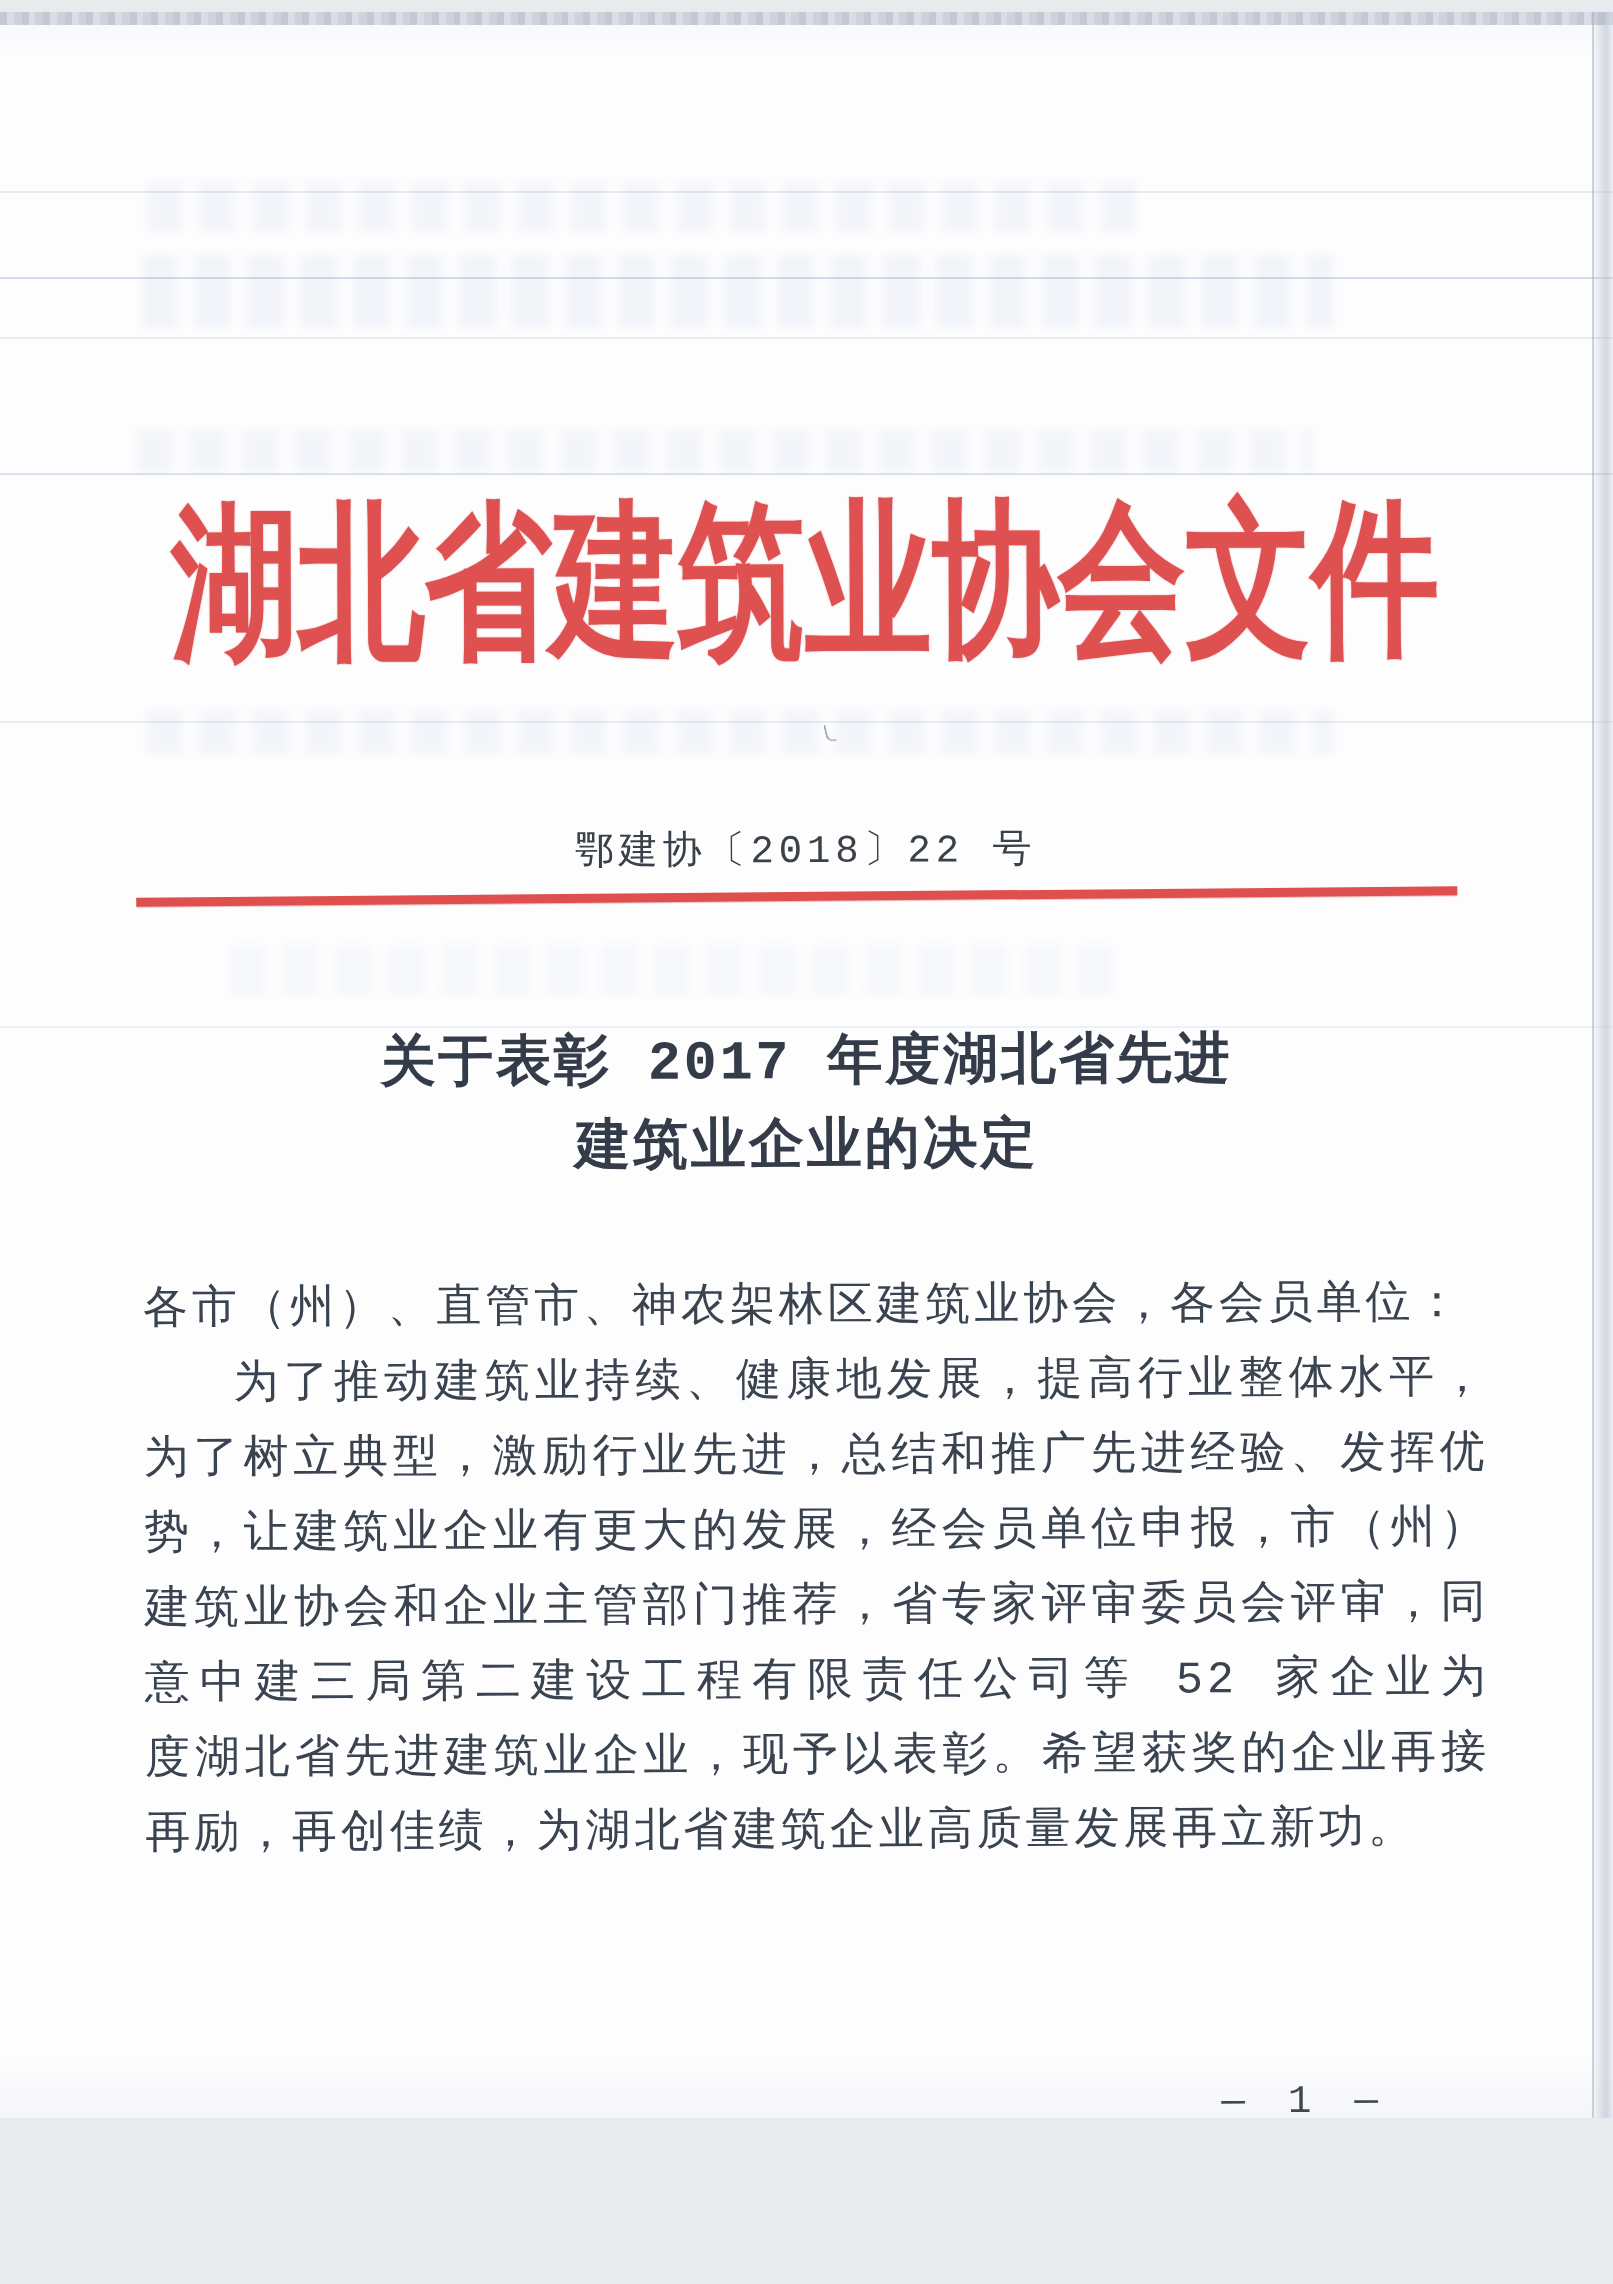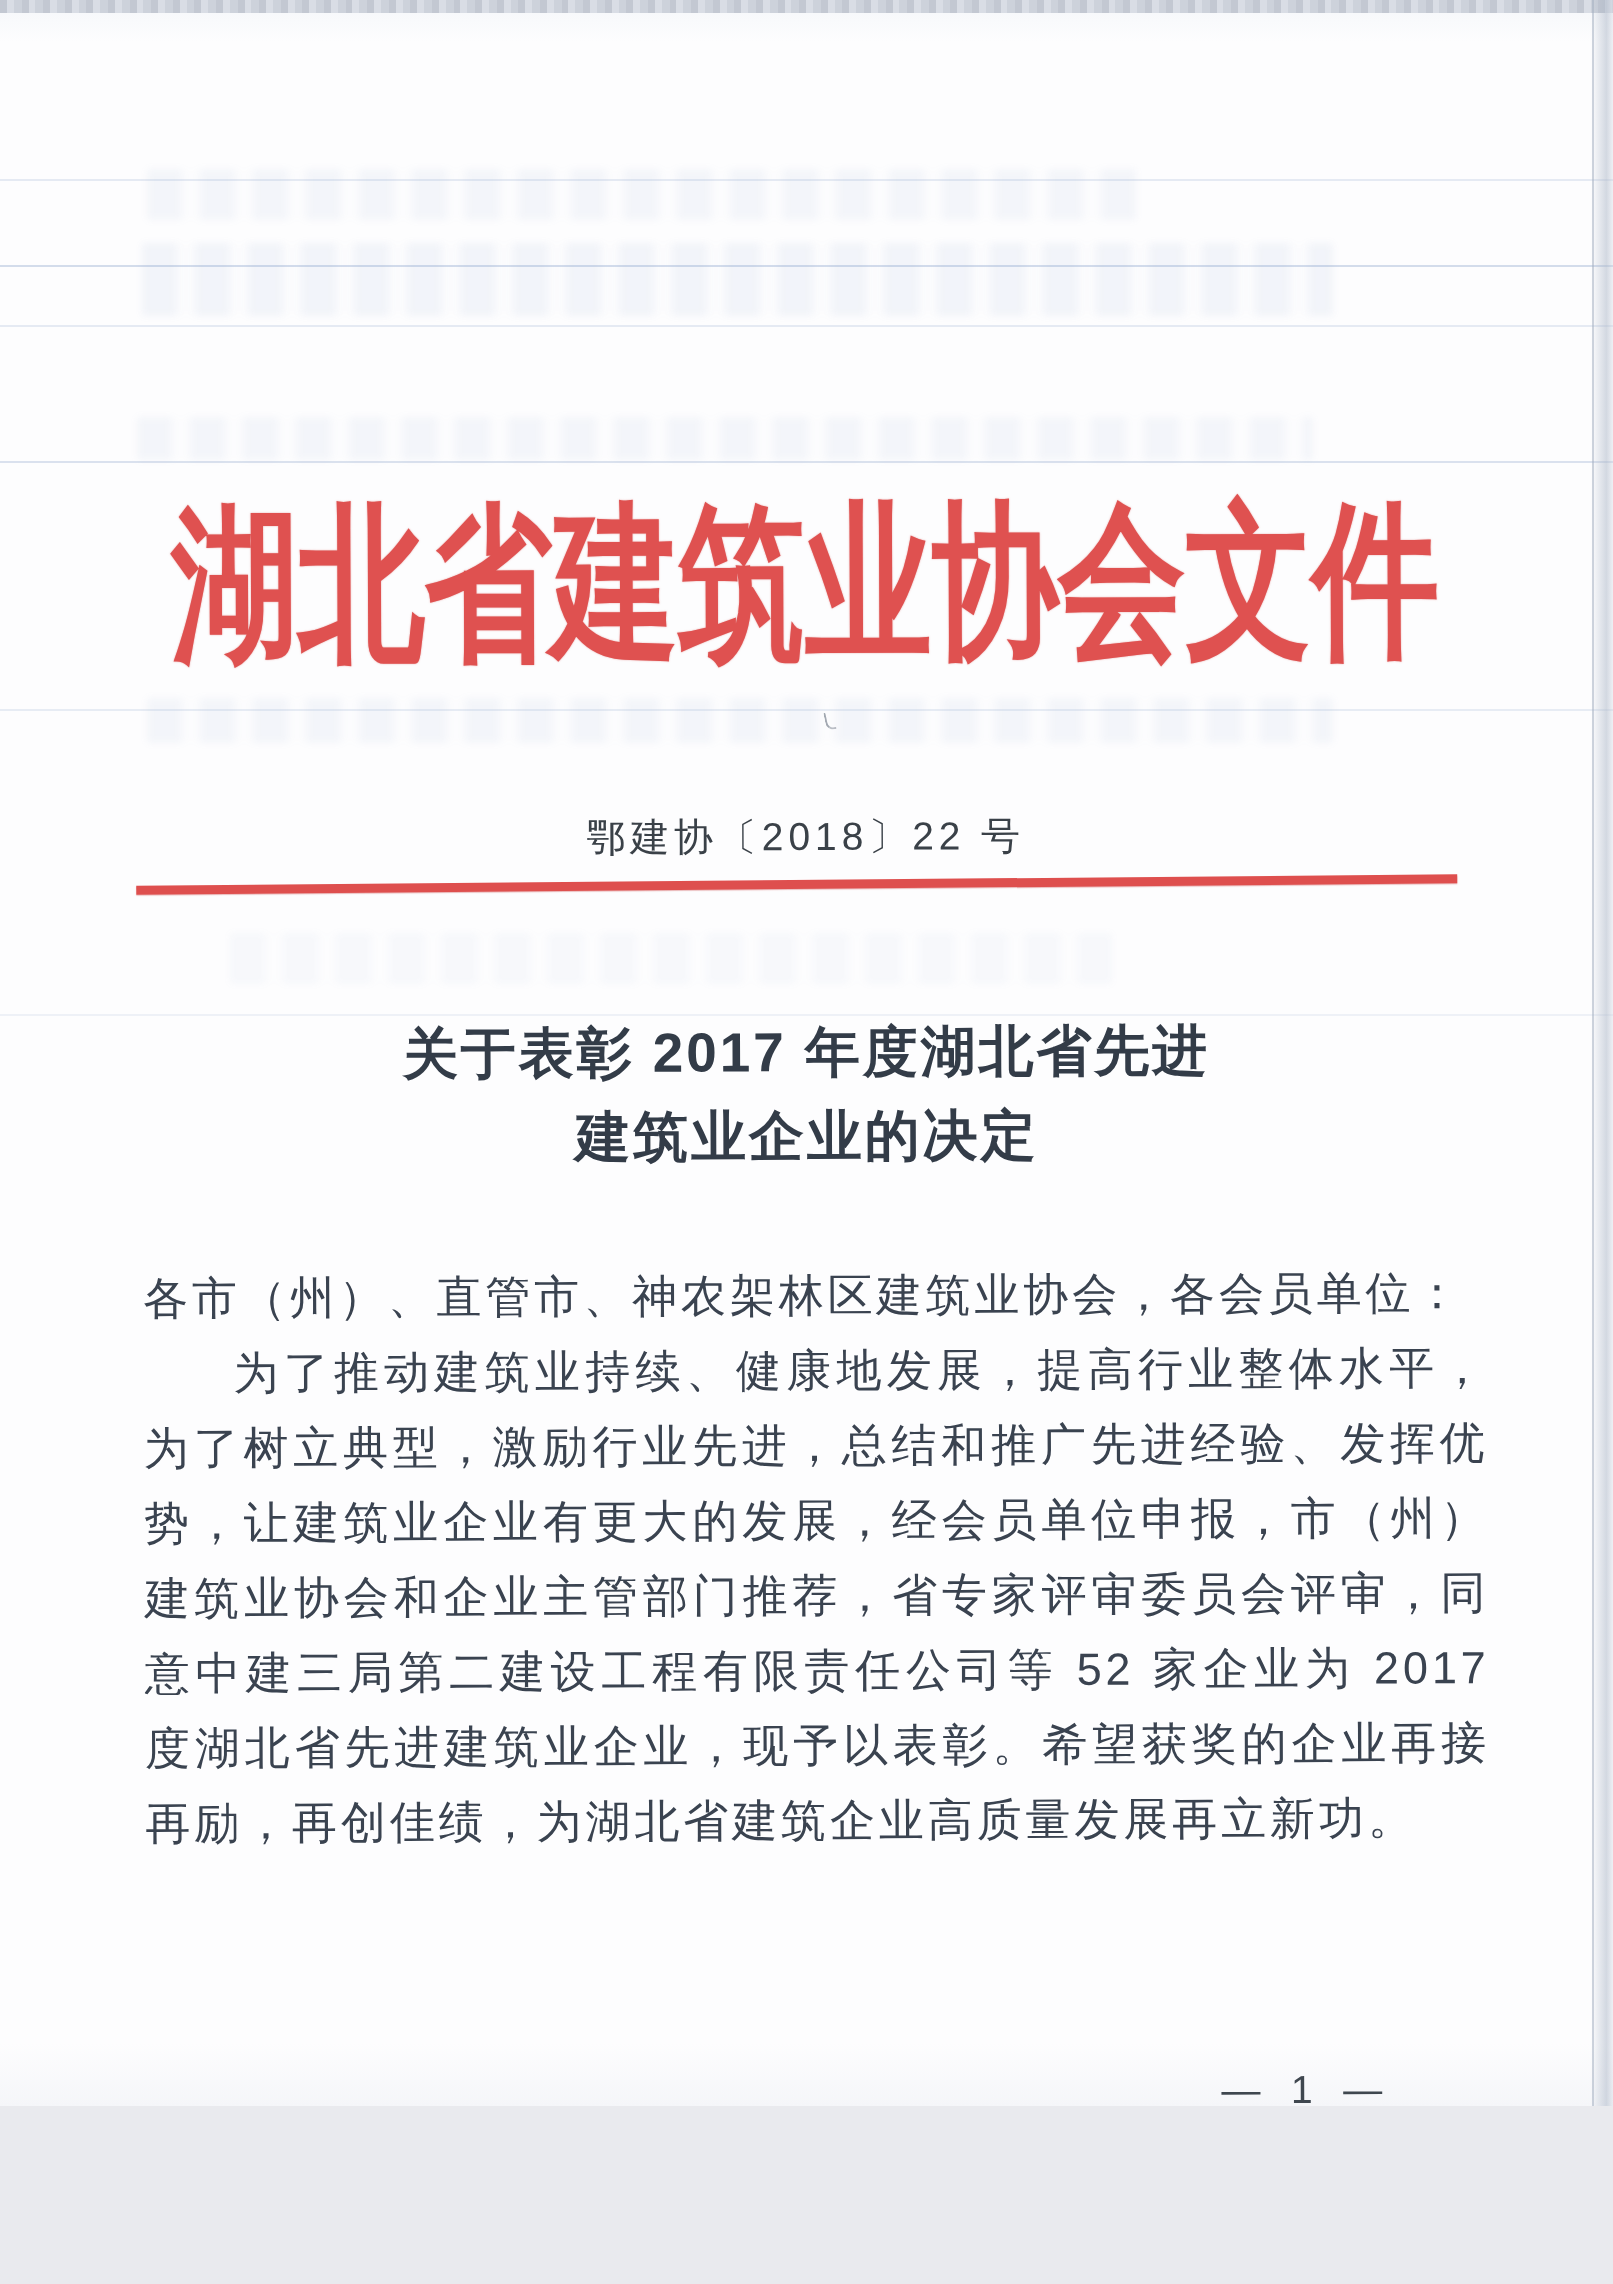--- a/index.html
+++ b/index.html
@@ -1,20 +1,20 @@
 <!DOCTYPE html>
 <html><head>
 <meta charset="utf-8">
 <style>
   html,body{margin:0;padding:0;background:#e9eaee;}
   .page{
-    position:relative;width:1613px;height:2106px;margin:0 auto;
+    position:relative;width:1613px;height:2106px;margin:12px auto;
     background:linear-gradient(180deg,#f5f7fa 0%,#fdfdfe 2%,#fdfdfe 97%,#f5f6f9 100%);
     overflow:hidden;
-    font-family:Liberation Sans, sans-serif;
+    font-family:Liberation Mono, monospace;
   }
   
   .top-edge{position:absolute;left:0;top:0;width:100%;height:12.7px;
     background:repeating-linear-gradient(90deg,#c3c8d2 0 6.9px,#d9dde5 6.9px 13.7px,#cdd2db 13.7px 21.6px);}
   .right-edge{position:absolute;right:0;top:0;width:21.6px;height:100%;
     background:linear-gradient(90deg,rgba(185,195,210,0) 0,rgba(176,186,202,.55) 70%,rgba(210,216,226,.35) 100%);}
   .right-edge-line{position:absolute;top:0;left:1592px;width:2px;height:100%;background:rgba(160,172,190,.5);}
   .streak{position:absolute;left:0;width:100%;height:2px;}
   .s1{top:179px;background:rgba(145,168,205,.22);}
   .s2{top:265px;background:rgba(128,155,198,.34);}

